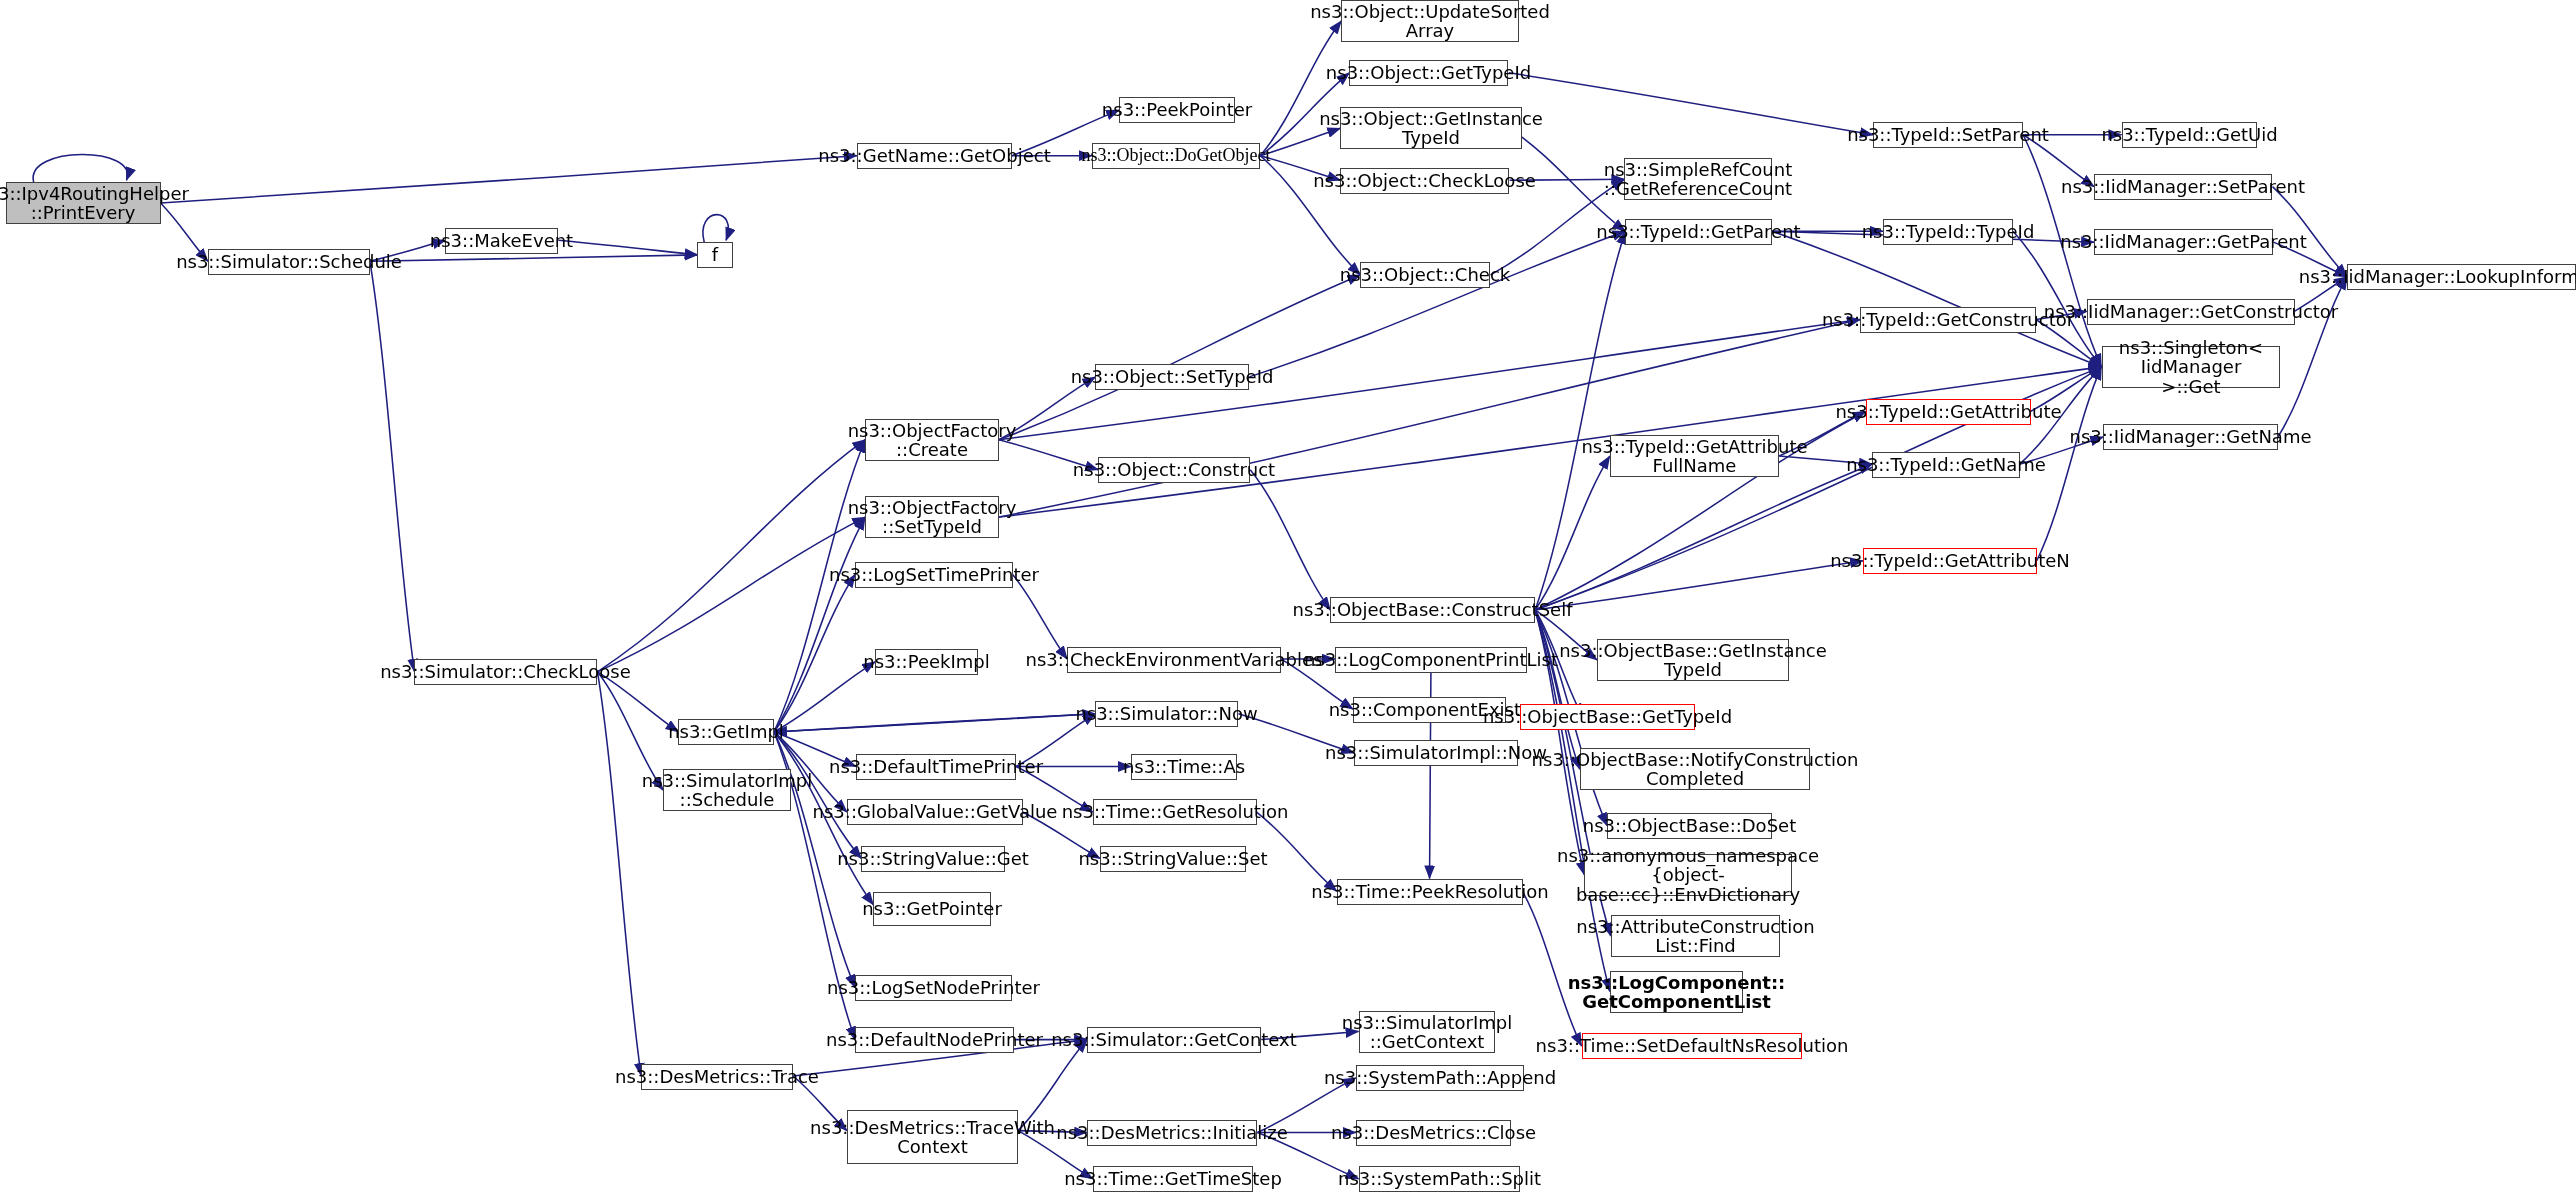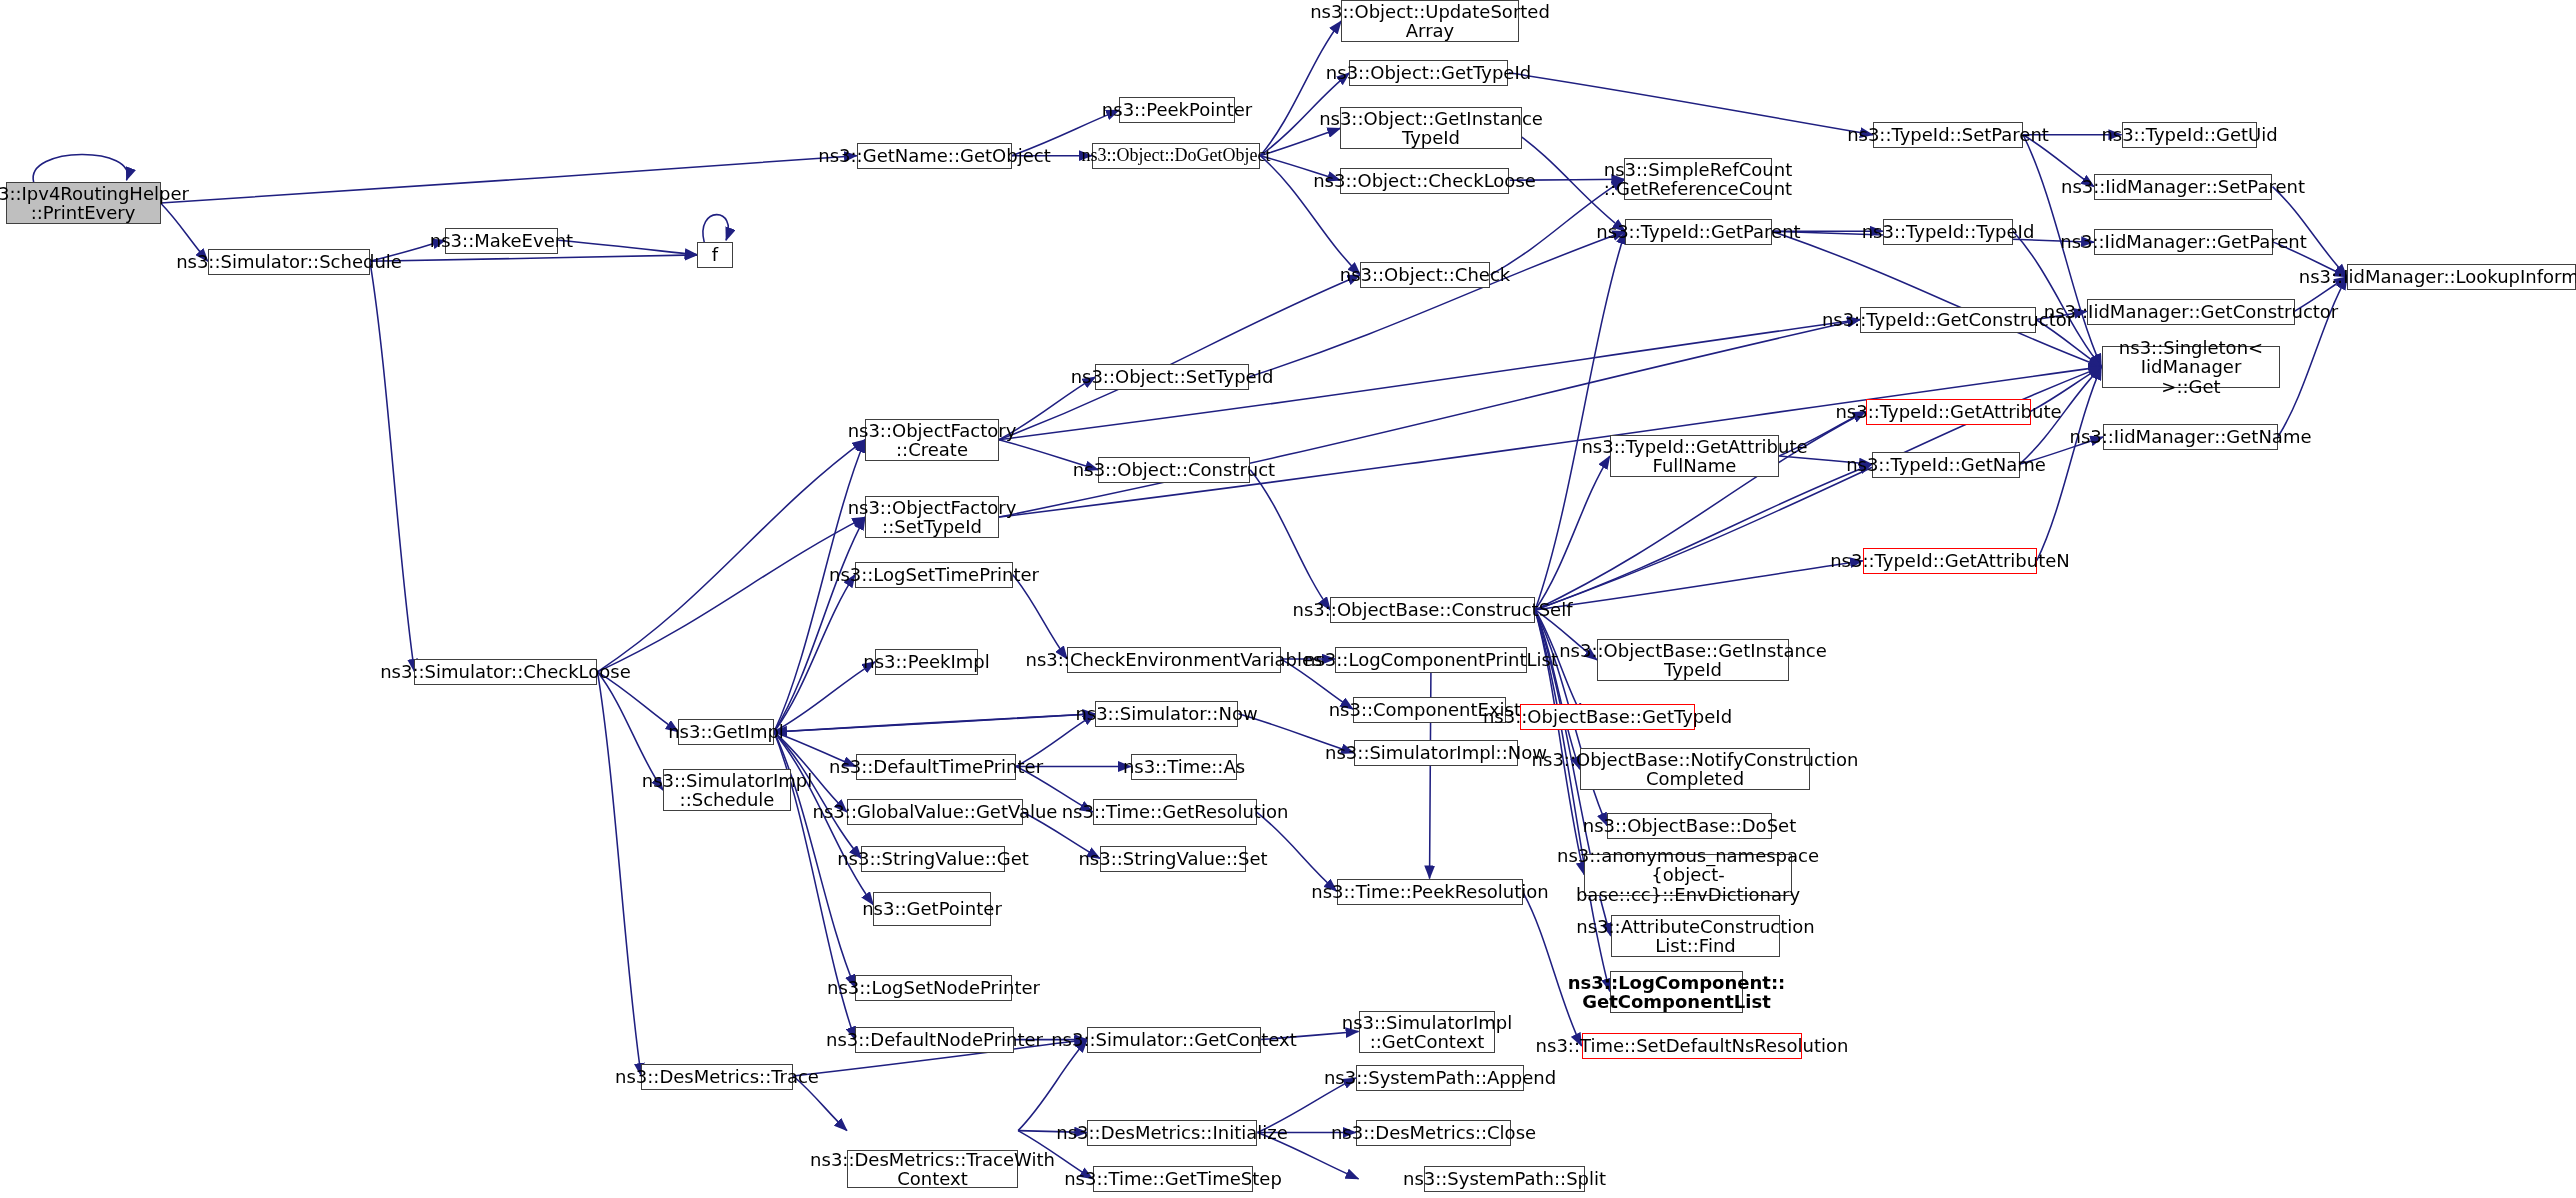--- a/index.html
+++ b/index.html
@@ -208,21 +208,21 @@
       <div class="node" style="left: 1610px; top: 971px; width: 133px; height: 42px; font-weight: bold;">ns3::LogComponent::
 GetComponentList</div>
       <div class="node" style="left: 855px; top: 975px; width: 157px; height: 25.5px;">ns3::LogSetNodePrinter</div>
       <div class="node" style="left: 855px; top: 1027px; width: 159px; height: 25.5px;">ns3::DefaultNodePrinter</div>
       <div class="node" style="left: 1087px; top: 1027px; width: 174px; height: 25.5px;">ns3::Simulator::GetContext</div>
       <div class="node" style="left: 1359px; top: 1011px; width: 136px; height: 42px;">ns3::SimulatorImpl
 ::GetContext</div>
       <div class="node red" style="left: 1582px; top: 1033px; width: 220px; height: 25.5px;">ns3::Time::SetDefaultNsResolution</div>
       <div class="node" style="left: 641px; top: 1064px; width: 152px; height: 25.5px;">ns3::DesMetrics::Trace</div>
       <div class="node" style="left: 1356px; top: 1065px; width: 168px; height: 25.5px;">ns3::SystemPath::Append</div>
-      <div class="node" style="left: 847px; top: 1110px; width: 171px; height: 38px; margin-top: 40px;">ns3::DesMetrics::TraceWith
+      <div class="node" style="left: 847px; top: 1110px; width: 171px; height: 54px;">ns3::DesMetrics::TraceWith
 Context</div>
       <div class="node" style="left: 1087px; top: 1120px; width: 170px; height: 25.5px;">ns3::DesMetrics::Initialize</div>
       <div class="node" style="left: 1356px; top: 1120px; width: 155px; height: 25.5px;">ns3::DesMetrics::Close</div>
       <div class="node" style="left: 1093px; top: 1166px; width: 160px; height: 25.5px; text-align: right;">ns3::Time::GetTimeStep</div>
-      <div class="node" style="left: 1424px; top: 1166px; width: 161px; height: 25.5px;">ns3::SystemPath::Split</div>
+      <div class="node" style="left: 1359px; top: 1166px; width: 161px; height: 25.5px;">ns3::SystemPath::Split</div>
     </div>
 </div>
 
 
 </body></html>

